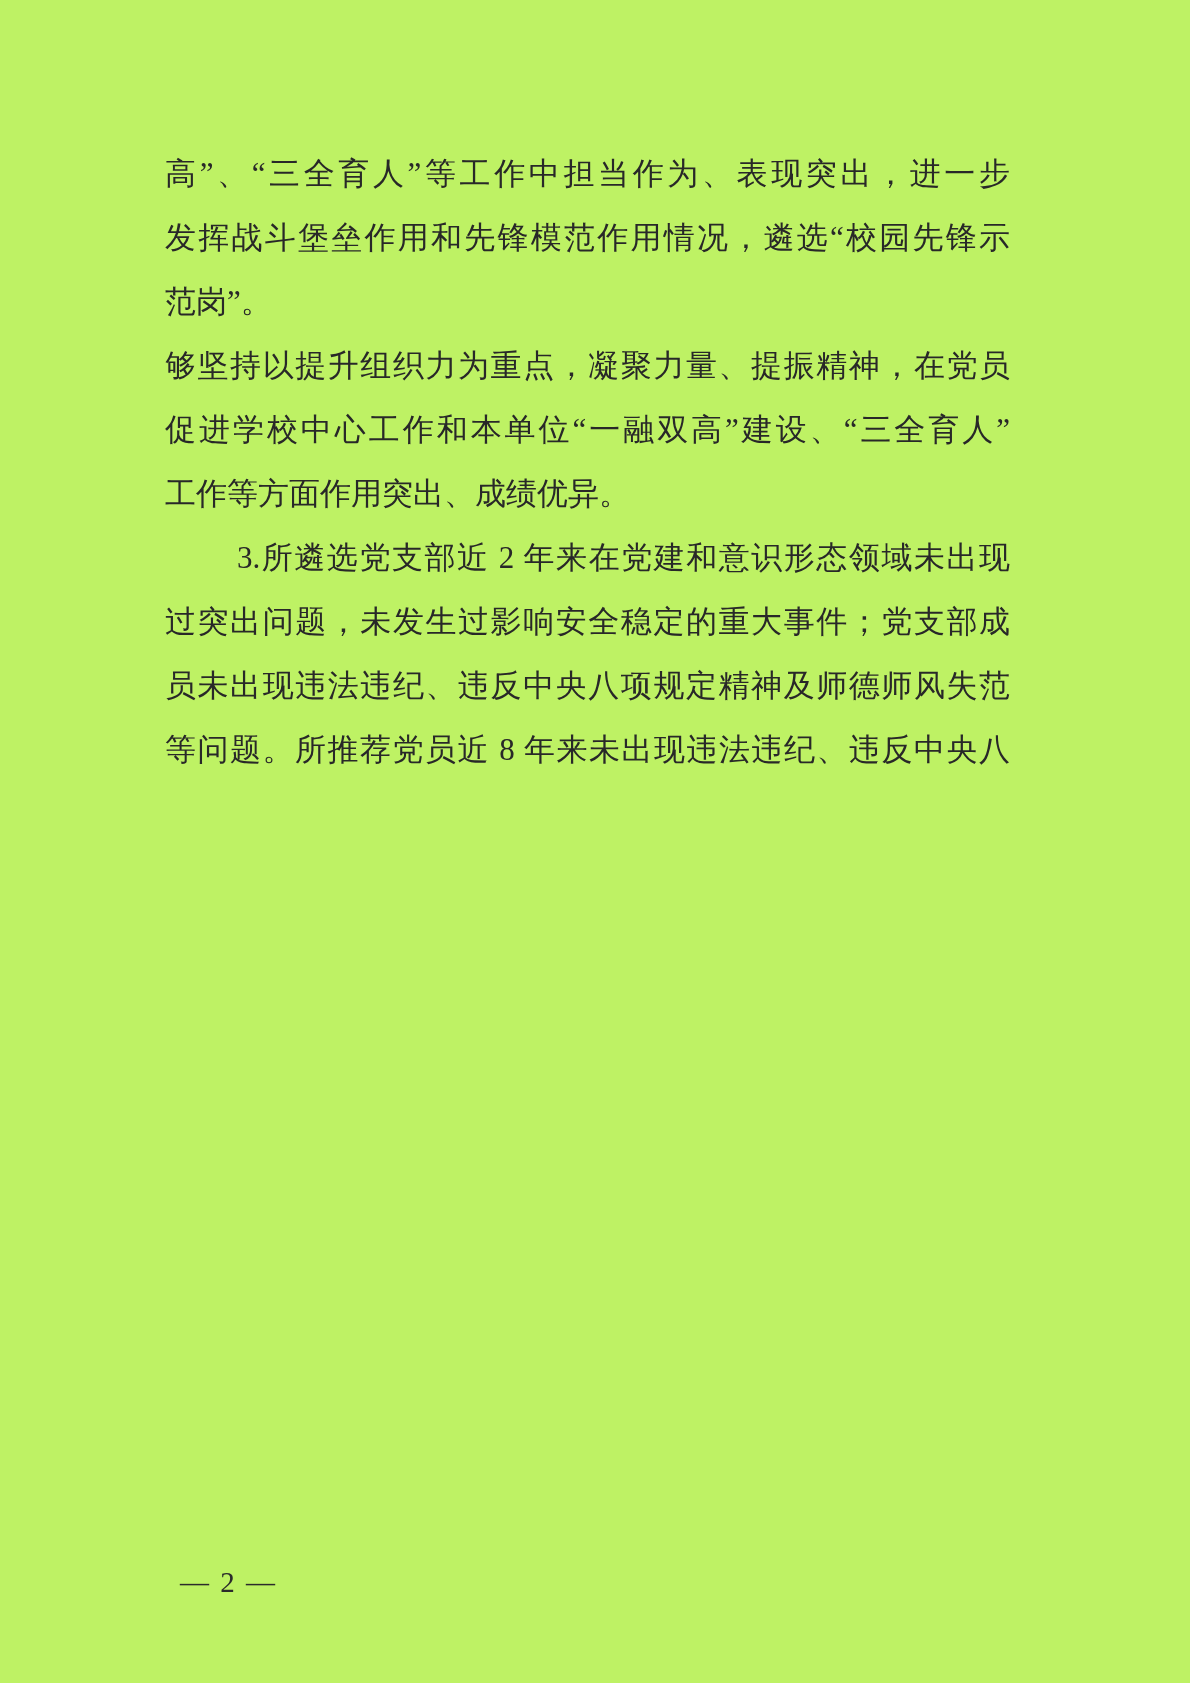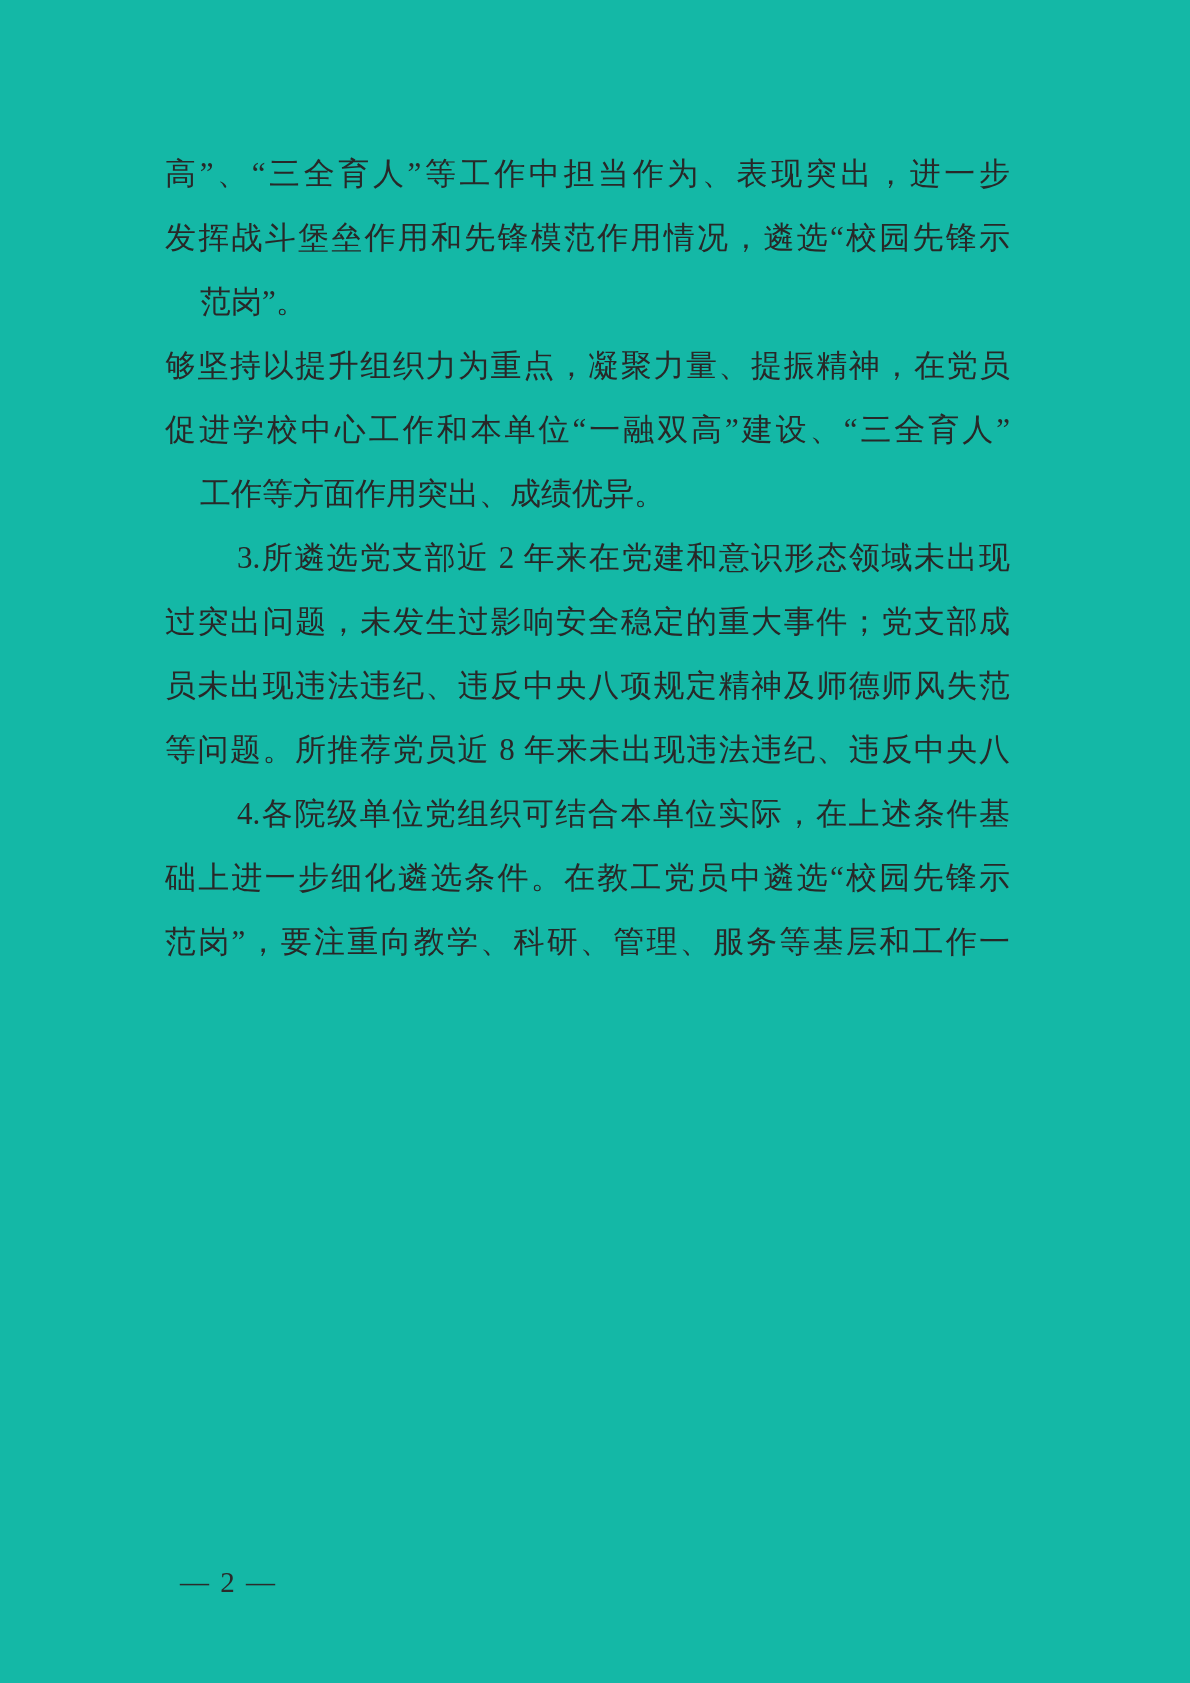--- a/index.html
+++ b/index.html
@@ -4,21 +4,21 @@
 <style>
   html, body {
     margin: 0;
     padding: 0;
     background: #ffffff;
   }
   .page {
     position: relative;
     width: 1190px;
     height: 1683px;
-    background: #14b8a6;
+    background: #bef264;
     font-family: "Liberation Serif", "DejaVu Serif", serif;
     color: #282828;
     overflow: hidden;
   }
   .doc-body {
     position: absolute;
     left: 165px;
     top: 142px;
     width: 845px;
   }
@@ -29,21 +29,20 @@
     text-align: justify;
     text-align-last: justify;
     overflow: hidden;
     font-weight: 400;
   }
   .line.indent {
     text-indent: 72px;
   }
   .line.end {
     text-align-last: left;
-    margin-left: 35px;
   }
   .pageno {
     position: absolute;
     left: 180px;
     top: 1557px;
     height: 50px;
     line-height: 50px;
     font-size: 29px;
     letter-spacing: 2px;
     color: #2b2b2b;
@@ -68,22 +67,17 @@
     </div>
 
 
     <div class="para">
       <div class="line indent">3.所遴选党支部近 2 年来在党建和意识形态领域未出现</div>
       <div class="line">过突出问题，未发生过影响安全稳定的重大事件；党支部成</div>
       <div class="line">员未出现违法违纪、违反中央八项规定精神及师德师风失范</div>
       <div class="line">等问题。所推荐党员近 8 年来未出现违法违纪、违反中央八</div>
     </div>
 
-    <div class="para">
-      <div class="line indent">4.各院级单位党组织可结合本单位实际，在上述条件基</div>
-      <div class="line">础上进一步细化遴选条件。在教工党员中遴选“校园先锋示</div>
-      <div class="line">范岗”，要注重向教学、科研、管理、服务等基层和工作一</div>
-    </div>
 
   </div>
 
   <div class="pageno">— 2 —</div>
 </div>
 
 </body></html>

